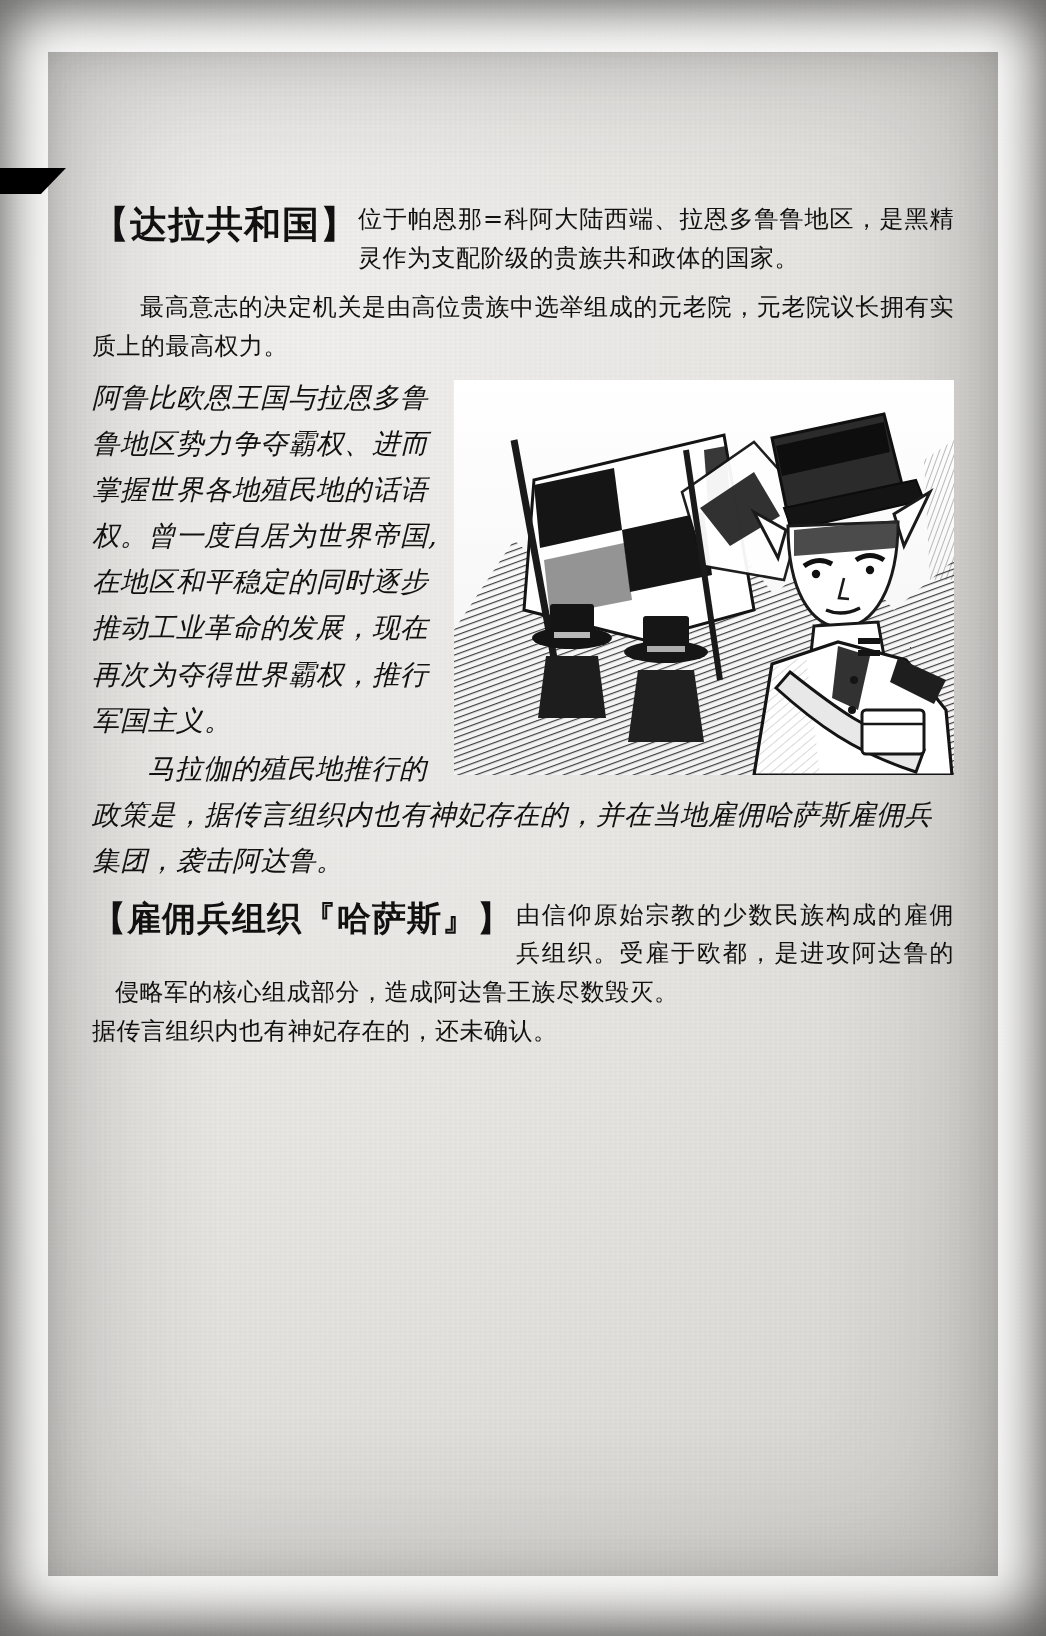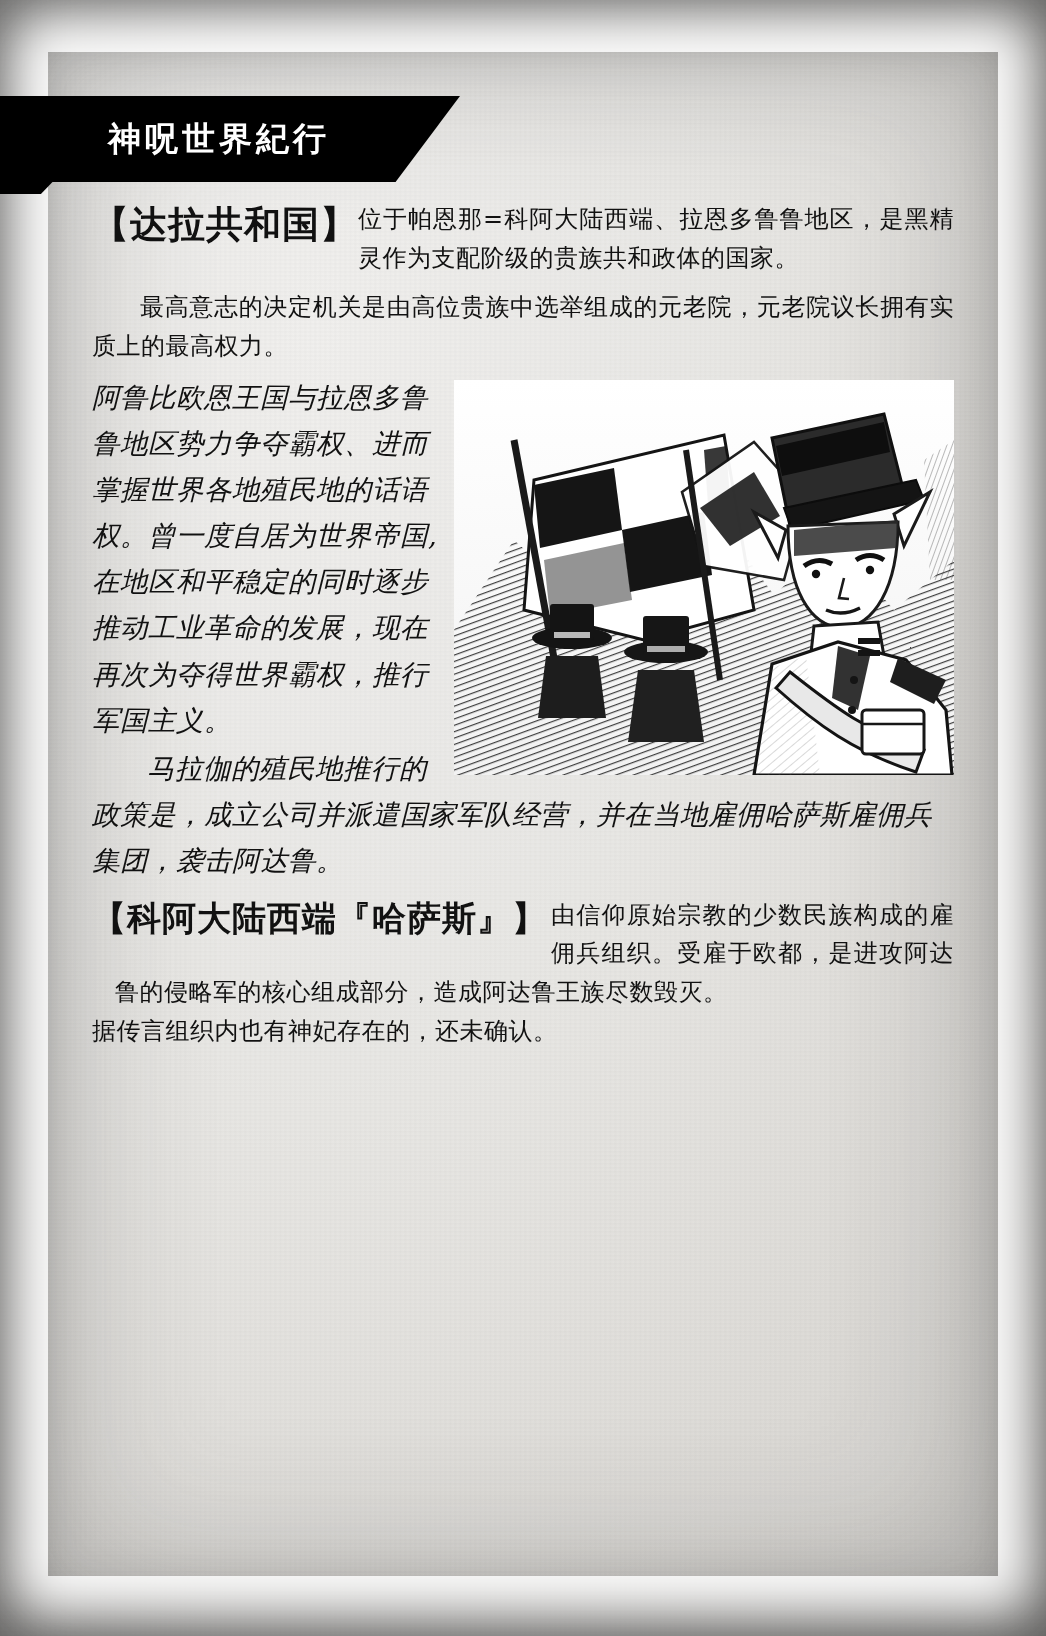--- a/index.html
+++ b/index.html
@@ -153,23 +153,20 @@
   .illo { position: absolute; inset: 0; }
 </style>
 </head>
 <body>
 
 <div class="page">
 
   <div class="vignette"></div>
   <div class="inner-glow"></div>
 
-  <div class="banner">
-    <div class="banner-title">神呪世界紀行</div>
-  </div>
   <div class="banner-tail"></div>
 
   <div class="content">
 
     <div class="sec">
 
       <div class="lead-block">
         <div class="heading lead-head">【达拉共和国】</div>
         <div class="para" style="margin-top:4px;">位于帕恩那=科阿大陆西端、拉恩多鲁鲁地区，是黑精灵作为支配阶级的贵族共和政体的国家。</div>
       </div>
@@ -269,26 +266,26 @@
 
               <path d="M404,258 h22 v6 h-22 z" fill="#141414"></path>
               <path d="M404,270 h22 v6 h-22 z" fill="#141414"></path>
             </g>
 
             <path d="M470,80 L500,60 L500,200 L476,200 Z" fill="url(#hatch2)" opacity="0.5"></path>
           </svg>
         </div>
 
         <div class="narrow">阿鲁比欧恩王国与拉恩多鲁鲁地区势力争夺霸权、进而掌握世界各地殖民地的话语权。曾一度自居为世界帝国, 在地区和平稳定的同时逐步推动工业革命的发展，现在再次为夺得世界霸权，推行军国主义。</div>
-        <div class="narrow indent" style="margin-top:2px;">马拉伽的殖民地推行的政策是，成立公司并派遣国家军队经营，并在当地雇佣哈萨斯雇佣兵集团，袭击阿达鲁。</div>
+        <div class="narrow indent" style="margin-top:2px;">马拉伽的殖民地推行的政策是，据传言组织内也有神妃存在的，并在当地雇佣哈萨斯雇佣兵集团，袭击阿达鲁。</div>
       </div>
     </div>
 
     <div class="sec" style="margin-top:12px;">
       <div class="mercs-block">
-        <div class="heading heading-sm mercs-head">【科阿大陆西端『哈萨斯』】</div>
+        <div class="heading heading-sm mercs-head">【雇佣兵组织『哈萨斯』】</div>
         <div class="para" style="margin-top:6px;margin-left:23px;">由信仰原始宗教的少数民族构成的雇佣兵组织。受雇于欧都，是进攻阿达鲁的侵略军的核心组成部分，造成阿达鲁王族尽数毁灭。</div>
       </div>
       <div class="para">据传言组织内也有神妃存在的，还未确认。</div>
     </div>
 
   </div>
 </div>
 
 </body></html>

